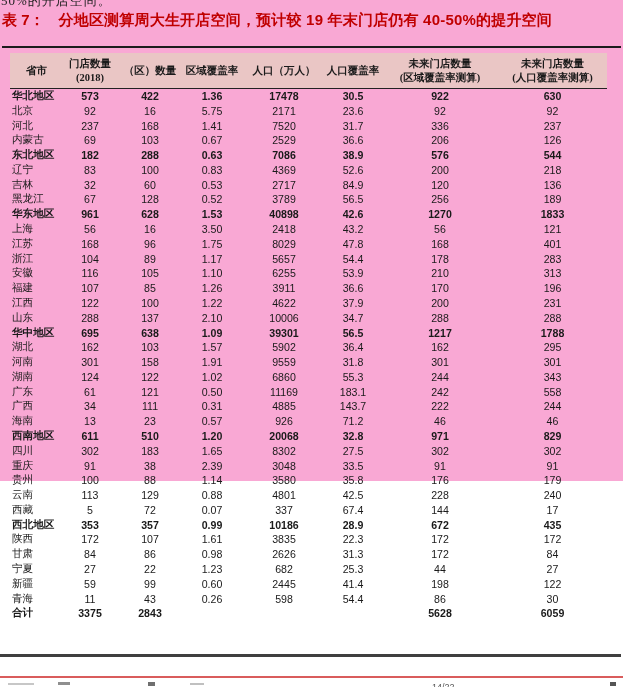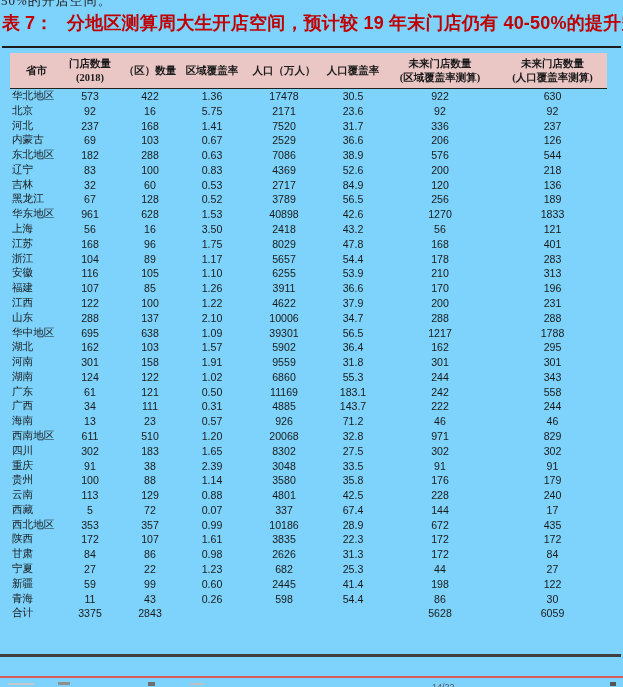--- a/index.html
+++ b/index.html
@@ -3,38 +3,38 @@
 <meta charset="utf-8">
 <style>
   html, body {
     margin: 0; padding: 0;
     width: 623px; height: 687px;
     background: #ffffff;
     overflow: hidden;
     font-family: "Liberation Sans", sans-serif;
     position: relative;
   }
-  #page { position: relative; width: 623px; height: 687px; background: #7dd3fc; }
+  #page { position: relative; width: 623px; height: 481px; background: #f9a8d4; }
 
   
   .top-clip {
     position: absolute; top: 0; left: 1px; height: 9px; overflow: hidden;
     width: 300px;
   }
   .top-clip .inner {
     display: block; margin-top: -8px;
     font-size: 13px; color: #222; letter-spacing: 1px;
     font-family: "Liberation Serif", serif;
   }
 
   
   .caption {
     position: absolute; top: 11px; left: 2px; width: 618px;
     display: flex; align-items: baseline; gap: 14px;
-    color: #C00000; font-weight: bold; font-size: 18px;
+    color: #C00000; font-weight: bold; font-size: 15px;
     white-space: nowrap;
   }
   .caption .cap-label { flex: 0 0 auto; }
   .caption .cap-text { flex: 0 0 auto; letter-spacing: 0.2px; }
 
   .title-rule {
     position: absolute; top: 46px; left: 2px; width: 619px; height: 2px;
     background: #1c1c1c;
   }
 
@@ -55,21 +55,21 @@
   table.report tbody td {
     font-size: 10.6px; color: #1a1a1a;
     height: 14.78px; line-height: 14.78px;
     padding: 0; text-align: center; white-space: nowrap;
     overflow: hidden;
   }
   table.report tbody td.province {
     text-align: left; padding-left: 2px;
     font-family: "Liberation Serif", serif;
   }
-  table.report tbody tr.bold-row td { font-weight: normal; }
+  table.report tbody tr.bold-row td { font-weight: bold; }
 
   .bottom-rule {
     position: absolute; top: 654px; left: 0; width: 621px; height: 2.5px;
     background: #3f3f3f;
   }
   .footer-line {
     position: absolute; top: 676px; left: 0; width: 623px; height: 1.5px;
     background: #D95C5C;
   }
 

